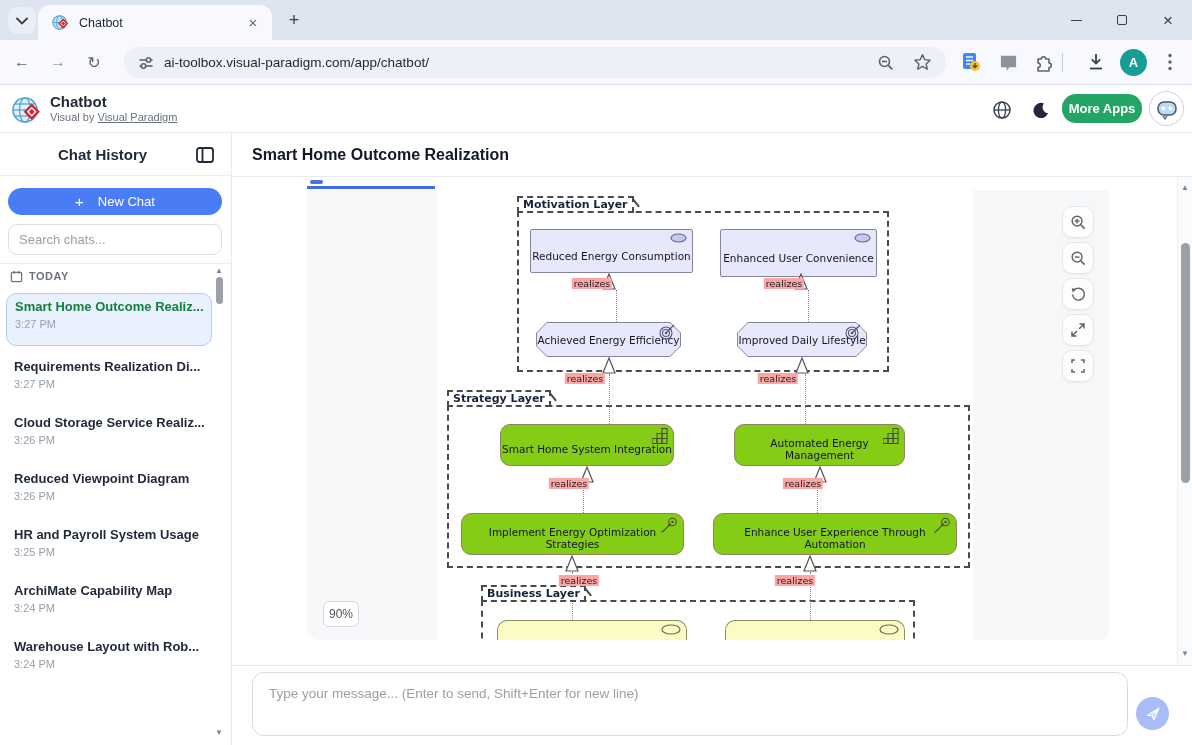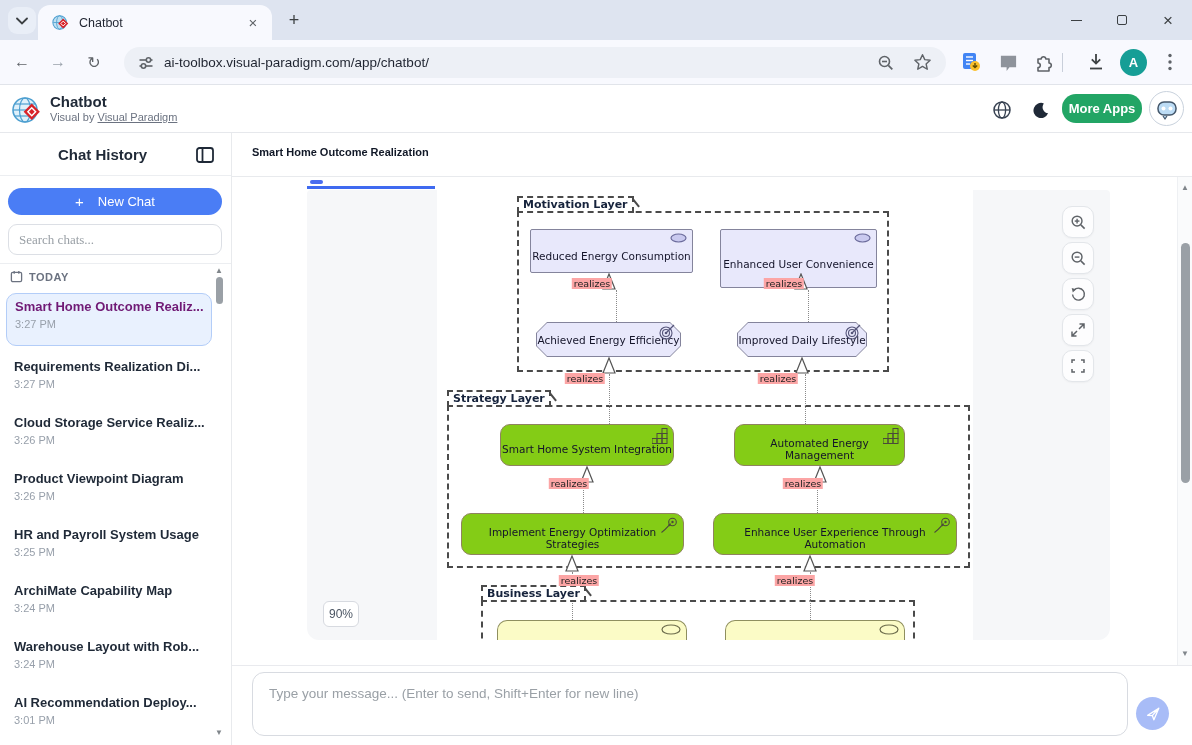--- a/index.html
+++ b/index.html
@@ -36,37 +36,37 @@
   .more-apps { position:absolute; left:1062px; top:9px; width:80px; height:29px; background:#22a565; color:#fff; border:none; border-radius:14px; font-size:13px; font-weight:bold; font-family:"Liberation Sans",sans-serif; }
   .robot-wrap { position:absolute; left:1149px; top:6px; width:35px; height:35px; border-radius:50%; background:#fff; border:1.5px solid #c9d2dd; display:flex; align-items:center; justify-content:center; }
 
   
   .sidebar { position:absolute; left:0; top:133px; width:232px; height:612px; background:#fff; border-right:1px solid #e8eaed; }
   .sb-title-row { position:absolute; left:0; top:0; width:100%; height:43px; border-bottom:1px solid #eceef1; }
   .sb-title { position:absolute; left:10px; top:13px; font-size:15px; font-weight:bold; color:#1f2937;margin-left:48px; }
   .panel-toggle { position:absolute; right:16px; top:12px; width:20px; height:20px; display:flex; align-items:center; justify-content:center; }
   .new-chat { position:absolute; left:8px; top:55px; width:214px; height:27px; background:#4a7df5; border:none; border-radius:14px; color:#fff; font-size:13px; font-family:"Liberation Sans",sans-serif; display:flex; align-items:center; justify-content:center; gap:14px; }
   .search-box { position:absolute; left:8px; top:91px; width:214px; height:31px; border:1px solid #dcdfe5; border-radius:9px; background:#fff; }
-  .search-box input { width:100%; height:100%; border:none; outline:none; background:transparent; padding:0 10px; font-size:13px; font-family:Liberation Serif, serif; color:#1f2430; }
+  .search-box input { width:100%; height:100%; border:none; outline:none; background:transparent; padding:0 10px; font-size:13px; font-family:Liberation Sans, sans-serif; color:#1f2430; }
   .search-box input::placeholder { color:#9aa0a6; }
   .sb-divider { position:absolute; left:0; top:130px; width:100%; height:1px; background:#eceef1; }
-  .today-row { position:absolute; left:10px; top:137px; display:flex; align-items:center; gap:6px; }
+  .today-row { position:absolute; left:10px; top:137px; display:flex; gap:6px; }
   .today-label { font-size:11px; font-weight:bold; color:#6b7280; letter-spacing:0.5px; }
   .chat-item { position:absolute; left:6px; width:206px; height:50px; padding:5px 8px; border-radius:10px; }
   .chat-item.active { background:#e9f1fe; border:1px solid #b3cdf8; height:53px; }
   .chat-item-title { font-size:13px; font-weight:bold; color:#1f2937; white-space:nowrap; overflow:hidden; }
-  .chat-item.active .chat-item-title { color:#701a75; }
+  .chat-item.active .chat-item-title { color:#15803d; }
   .chat-item-time { font-size:11px; color:#98a0ab; margin-top:4px; }
   .sb-scroll-up,.sb-scroll-down { position:absolute; left:215px; font-size:8px; color:#80868b; }
   .sb-thumb { position:absolute; left:216px; width:7px; height:27px; border-radius:4px; background:#9aa0a6; }
 
   
   .main { position:absolute; left:232px; top:133px; width:960px; height:612px; background:#fff; }
   .main-title-row { position:absolute; left:0; top:0; width:100%; height:44px; border-bottom:1px solid #e8eaed; }
-  .page-title { position:absolute; left:20px; top:13px; font-size:11px; font-weight:bold; color:#111827; }
+  .page-title { position:absolute; left:20px; top:13px; font-size:16px; font-weight:bold; color:#111827; }
 
   .chat-area { position:absolute; left:0; top:44px; width:960px; height:488px; background:#fff; overflow:hidden; }
   .tab-scrap { position:absolute; left:78px; top:3px; width:13px; height:4px; background:#4a6df0; border-radius:2px; }
   .tab-underline { position:absolute; left:75px; top:9px; width:128px; height:3px; background:#3f6af0; }
   .message-card { position:absolute; left:75px; top:13px; width:803px; height:450px; background:#f6f7f9; border-radius:4px 4px 12px 12px; overflow:hidden; }
   .canvas { position:absolute; left:130px; top:0; width:536px; height:450px; background:#fff; }
 
   
   .layer-group { position:absolute; border:2px dashed #4a4a4a; }
   .layer-tab { position:absolute; border:2px dashed #4a4a4a; background:#fff; font:bold 11px "DejaVu Sans",sans-serif; color:#16233c; padding:0 4px; line-height:13px; z-index:3; }
@@ -260,38 +260,34 @@
   </div>
   <div class="chat-item" style="top:221px;">
     <div class="chat-item-title">Requirements Realization Di...</div>
     <div class="chat-item-time">3:27 PM</div>
   </div>
   <div class="chat-item" style="top:277px;">
     <div class="chat-item-title">Cloud Storage Service Realiz...</div>
     <div class="chat-item-time">3:26 PM</div>
   </div>
   <div class="chat-item" style="top:333px;">
-    <div class="chat-item-title">Product Viewpoint Diagram</div>
+    <div class="chat-item-title">Reduced Viewpoint Diagram</div>
     <div class="chat-item-time">3:26 PM</div>
   </div>
   <div class="chat-item" style="top:389px;">
     <div class="chat-item-title">HR and Payroll System Usage</div>
     <div class="chat-item-time">3:25 PM</div>
   </div>
   <div class="chat-item" style="top:445px;">
     <div class="chat-item-title">ArchiMate Capability Map</div>
     <div class="chat-item-time">3:24 PM</div>
   </div>
   <div class="chat-item" style="top:501px;">
     <div class="chat-item-title">Warehouse Layout with Rob...</div>
     <div class="chat-item-time">3:24 PM</div>
-  </div>
-  <div class="chat-item" style="top:557px;">
-    <div class="chat-item-title">AI Recommendation Deploy...</div>
-    <div class="chat-item-time">3:01 PM</div>
   </div>
 
   <div class="sb-scroll-up" style="top:133px;">▲</div>
   <div class="sb-thumb" style="top:144px;"></div>
   <div class="sb-scroll-down" style="top:595px;">▼</div>
 </div>
 
 <div class="main">
   <div class="main-title-row">
     <div class="page-title">Smart Home Outcome Realization</div>
@@ -306,21 +302,21 @@
 
         <div class="layer-tab" style="left:80px;top:6px;">Motivation Layer</div>
         <div class="layer-group" style="left:80px;top:21px;width:372px;height:161px;"></div>
 
         <div class="node goal" style="left:93px;top:39px;width:163px;height:44px;">
           <span>Reduced Energy Consumption</span>
           <svg class="node-icon" width="17" height="10" viewBox="0 0 17 10">
               <ellipse cx="8.5" cy="5" rx="7.5" ry="4" fill="#c9c9ef" stroke="#6a6a9a" stroke-width="1.2"></ellipse>
             </svg>
         </div>
-        <div class="node goal" style="left:283px;top:39px;width:157px;height:59px;">
+        <div class="node goal" style="left:283px;top:39px;width:157px;height:48px;">
           <span>Enhanced User Convenience</span>
           <svg class="node-icon" width="17" height="10" viewBox="0 0 17 10">
               <ellipse cx="8.5" cy="5" rx="7.5" ry="4" fill="#c9c9ef" stroke="#6a6a9a" stroke-width="1.2"></ellipse>
             </svg>
         </div>
 
         <svg class="tri" style="left:172px;top:83px;" viewBox="0 0 14 17">
             <polygon points="7,1 13,16 1,16" fill="#fff" stroke="#555" stroke-width="1.2"></polygon>
           </svg>
         <div class="rlz" style="left:155px;top:88px;">realizes</div>

